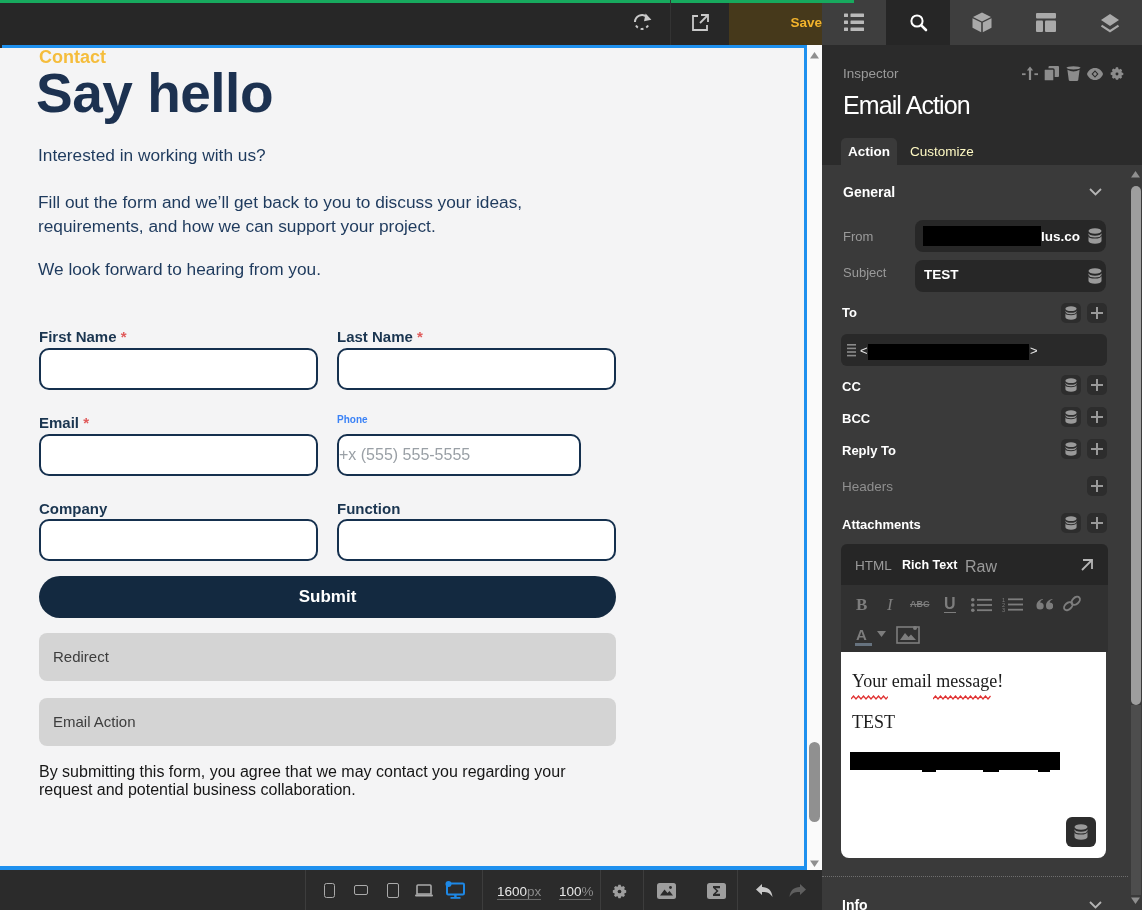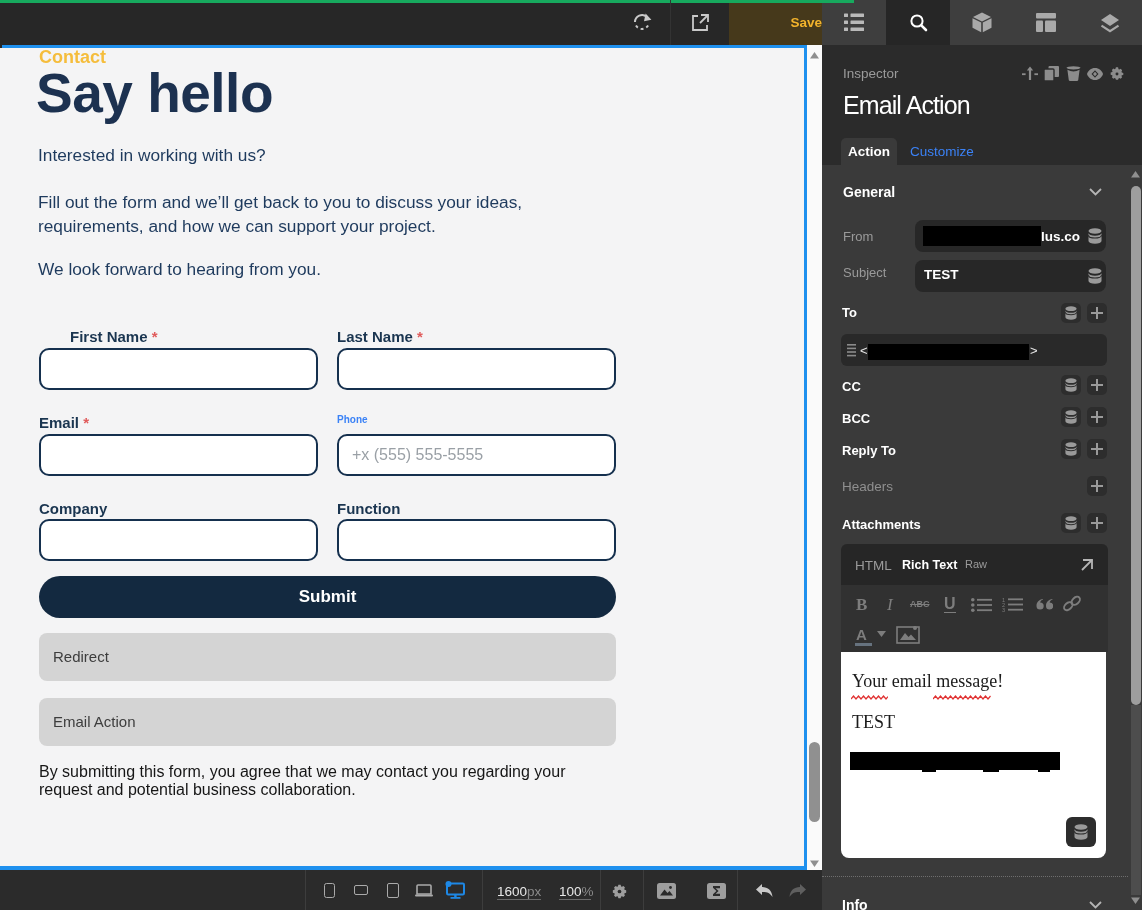--- a/index.html
+++ b/index.html
@@ -85,29 +85,29 @@
       <path d="M5.5 8 L10 1.5 L1 1.5 Z" fill="#8f8f8f"></path>
     </svg>
 <div class="abs" style="left:809px;top:742px;width:11px;height:80px;background:#909090;border-radius:5.5px;"></div>
 
 <div class="abs" style="left:39px;top:47px;color:#f5bd3c;font-size:18px;font-weight:bold;">Contact</div>
 <div class="abs" style="left:36px;top:61px;color:#1c3150;font-size:55px;font-weight:bold;letter-spacing:-0.5px;">Say hello</div>
 <div class="abs" style="left:38px;top:145px;color:#1e3a5d;font-size:17.3px;">Interested in working with us?</div>
 <div class="abs" style="left:38px;top:190px;color:#1e3a5d;font-size:17.3px;line-height:24.3px;">Fill out the form and we’ll get back to you to discuss your ideas,<br>requirements, and how we can support your project.</div>
 <div class="abs" style="left:38px;top:259px;color:#1e3a5d;font-size:17.3px;">We look forward to hearing from you.</div>
 
-<div class="abs" style="left:39px;top:328px;color:#1a3550;font-size:15px;font-weight:bold;margin-left:31px;">First Name <span style="color:#e05b5b;">*</span></div>
+<div class="abs" style="left:39px;top:328px;color:#1a3550;font-size:15px;font-weight:bold;">First Name <span style="color:#e05b5b;">*</span></div>
 <div class="abs" style="left:337px;top:328px;color:#1a3550;font-size:15px;font-weight:bold;">Last Name <span style="color:#e05b5b;">*</span></div>
 <div class="abs" style="left:39px;top:348px;width:279px;height:42px;background:#fff;border:2px solid #15304e;border-radius:10px;"></div>
 <div class="abs" style="left:337px;top:348px;width:279px;height:42px;background:#fff;border:2px solid #15304e;border-radius:10px;"></div>
 
 <div class="abs" style="left:39px;top:414px;color:#1a3550;font-size:15px;font-weight:bold;">Email <span style="color:#e05b5b;">*</span></div>
 <div class="abs" style="left:337px;top:414px;color:#3b82f6;font-size:10px;font-weight:bold;">Phone</div>
 <div class="abs" style="left:39px;top:434px;width:279px;height:42px;background:#fff;border:2px solid #15304e;border-radius:10px;"></div>
-<div class="abs" style="left:337px;top:434px;width:279px;height:42px;background:#fff;border:2px solid #15304e;border-radius:10px;color:#9aa0a6;font-size:16px;line-height:38px;padding-left:13px;">+x (555) 555-5555</div>
+<div class="abs" style="left:337px;top:434px;width:244px;height:42px;background:#fff;border:2px solid #15304e;border-radius:10px;color:#9aa0a6;font-size:16px;line-height:38px;">+x (555) 555-5555</div>
 
 <div class="abs" style="left:39px;top:500px;color:#1a3550;font-size:15px;font-weight:bold;">Company</div>
 <div class="abs" style="left:337px;top:500px;color:#1a3550;font-size:15px;font-weight:bold;">Function</div>
 <div class="abs" style="left:39px;top:519px;width:279px;height:42px;background:#fff;border:2px solid #15304e;border-radius:10px;"></div>
 <div class="abs" style="left:337px;top:519px;width:279px;height:42px;background:#fff;border:2px solid #15304e;border-radius:10px;"></div>
 
 <div class="abs" style="left:39px;top:576px;width:577px;height:42px;background:#132940;border-radius:21px;color:#fff;font-size:17px;font-weight:bold;text-align:center;line-height:42px;">Submit</div>
 
 <div class="abs" style="left:39px;top:633px;width:577px;height:48px;background:#d4d4d4;border-radius:8px;color:#3d3d3d;font-size:15px;line-height:48px;padding-left:14px;">Redirect</div>
 <div class="abs" style="left:39px;top:698px;width:577px;height:48px;background:#d4d4d4;border-radius:8px;color:#3d3d3d;font-size:15px;line-height:48px;padding-left:14px;">Email Action</div>
@@ -186,21 +186,21 @@
   <path d="M8 3.8 L10 6 L8 8.2 L6 6 Z" fill="#8c8c8c"></path>
 </svg>
 <svg class="abs" style="left:1109px;top:66px;" width="16" height="16" viewBox="0 0 24 24">
   <path fill="#8c8c8c" d="M12 8.2a3.8 3.8 0 1 0 0 7.6 3.8 3.8 0 0 0 0-7.6zm9.4 5.4.1-1.6-.1-1.6-2.2-.7-.5-1.2 1-2-2.2-2.2-2 1-1.2-.5L13.6 2h-3.2l-.7 2.2-1.2.5-2-1-2.2 2.2 1 2-.5 1.2-2.3.7v3.2l2.3.7.5 1.2-1 2 2.2 2.2 2-1 1.2.5.7 2.2h3.2l.7-2.2 1.2-.5 2 1 2.2-2.2-1-2 .5-1.2z"></path>
   <circle cx="12" cy="12" r="2.2" fill="#2b2b2b"></circle>
 </svg>
 
 <div class="abs" style="left:843px;top:91px;color:#fff;font-size:25px;font-weight:500;letter-spacing:-0.9px;">Email Action</div>
 
 <div class="abs" style="left:841px;top:138px;width:56px;height:27px;background:#3a3a3a;border-radius:5px 5px 0 0;color:#fff;font-size:13.5px;font-weight:bold;text-align:center;line-height:28px;">Action</div>
-<div class="abs" style="left:910px;top:144px;color:#3b82f6;font-size:13.5px;">Customize</div>
+<div class="abs" style="left:910px;top:144px;color:#fef9c3;font-size:13.5px;">Customize</div>
 
 <svg class="abs" style="left:1130px;top:170px;" width="11" height="9" viewBox="0 0 11 9">
       <path d="M5.5 1 L10 7.5 L1 7.5 Z" fill="#8f8f8f"></path>
     </svg>
 <div class="abs" style="left:1130.5px;top:186px;width:10px;height:519px;background:#9e9e9e;border-radius:5px;"></div>
 <div class="abs" style="left:1130.5px;top:705px;width:10px;height:190px;background:#4d4d4d;"></div>
 <svg class="abs" style="left:1130px;top:896px;" width="11" height="9" viewBox="0 0 11 9">
       <path d="M5.5 8 L10 1.5 L1 1.5 Z" fill="#8f8f8f"></path>
     </svg>
 
@@ -303,21 +303,21 @@
 </svg>
 <div class="abs" style="left:1087px;top:513px;width:20px;height:20px;background:#2d2d2d;border-radius:5px;"></div>
 <svg class="abs" style="left:1091px;top:517px;" width="12" height="12" viewBox="0 0 12 12">
   <rect x="5" y="0" width="2" height="12" fill="#9a9a9a"></rect>
       <rect x="0" y="5" width="12" height="2" fill="#9a9a9a"></rect>
 </svg>
 
 <div class="abs" style="left:841px;top:544px;width:267px;height:41px;background:#262626;border-radius:6px 6px 0 0;"></div>
 <div class="abs" style="left:855px;top:558px;color:#9a9a9a;font-size:13.5px;">HTML</div>
 <div class="abs" style="left:902px;top:558px;color:#fff;font-size:12.5px;font-weight:bold;">Rich Text</div>
-<div class="abs" style="left:965px;top:558px;color:#9a9a9a;font-size:11px;">Raw</div>
+<div class="abs" style="left:965px;top:558px;color:#9a9a9a;font-size:16px;">Raw</div>
 <svg class="abs" style="left:1080px;top:558px;" width="14" height="14" viewBox="0 0 14 14">
   <path d="M3 2 H12 V11" fill="none" stroke="#b5b5b5" stroke-width="1.8"></path>
   <path d="M12 2 L2 12" stroke="#b5b5b5" stroke-width="1.8"></path>
 </svg>
 
 <div class="abs" style="left:841px;top:585px;width:267px;height:67px;background:#313131;"></div>
 <div class="abs" style="left:856px;top:595px;color:#7d7d7d;font-size:17px;font-weight:bold;font-family:'Liberation Serif',serif;">B</div>
 <div class="abs" style="left:887px;top:595px;color:#7d7d7d;font-size:17px;font-style:italic;font-family:'Liberation Serif',serif;">I</div>
 <div class="abs" style="left:910px;top:599px;color:#7d7d7d;font-size:9px;font-weight:bold;text-decoration:line-through;">ABC</div>
 <div class="abs" style="left:944px;top:595px;color:#7d7d7d;font-size:16px;font-weight:bold;border-bottom:1.5px solid #7d7d7d;line-height:17px;">U</div>

